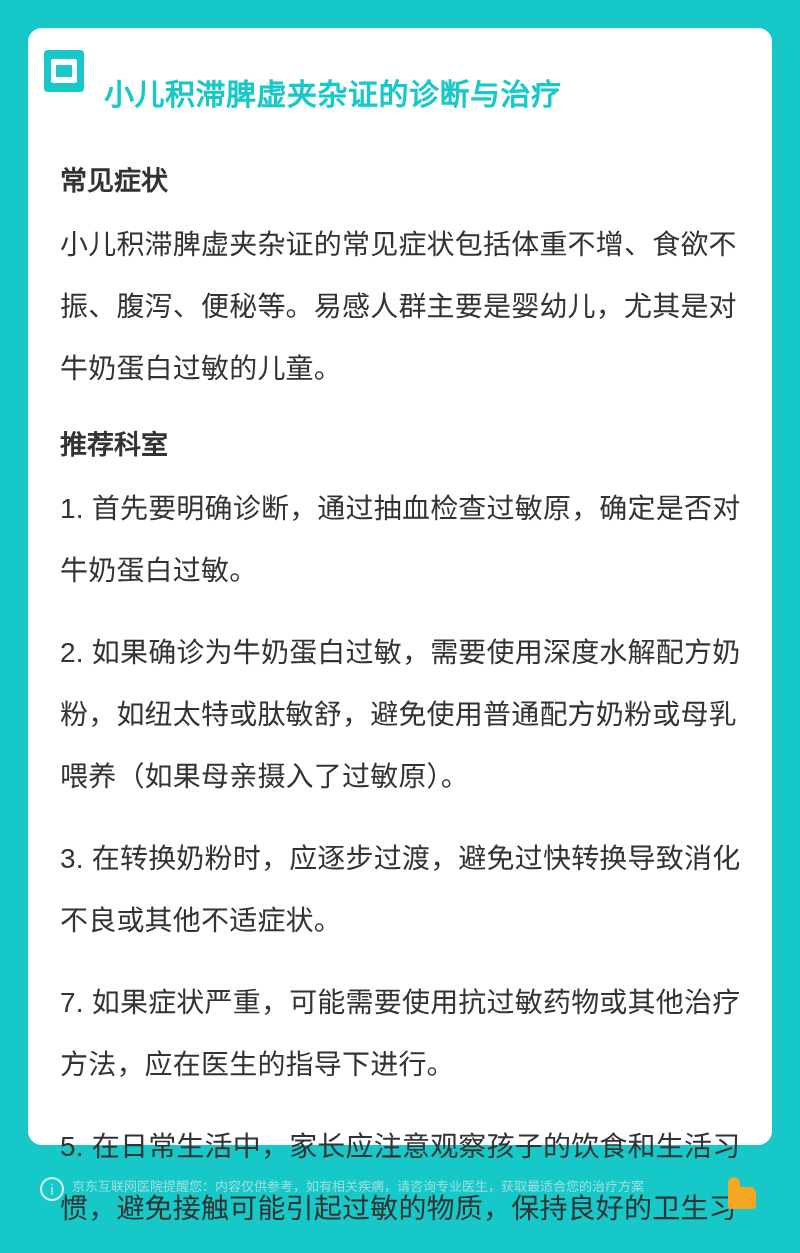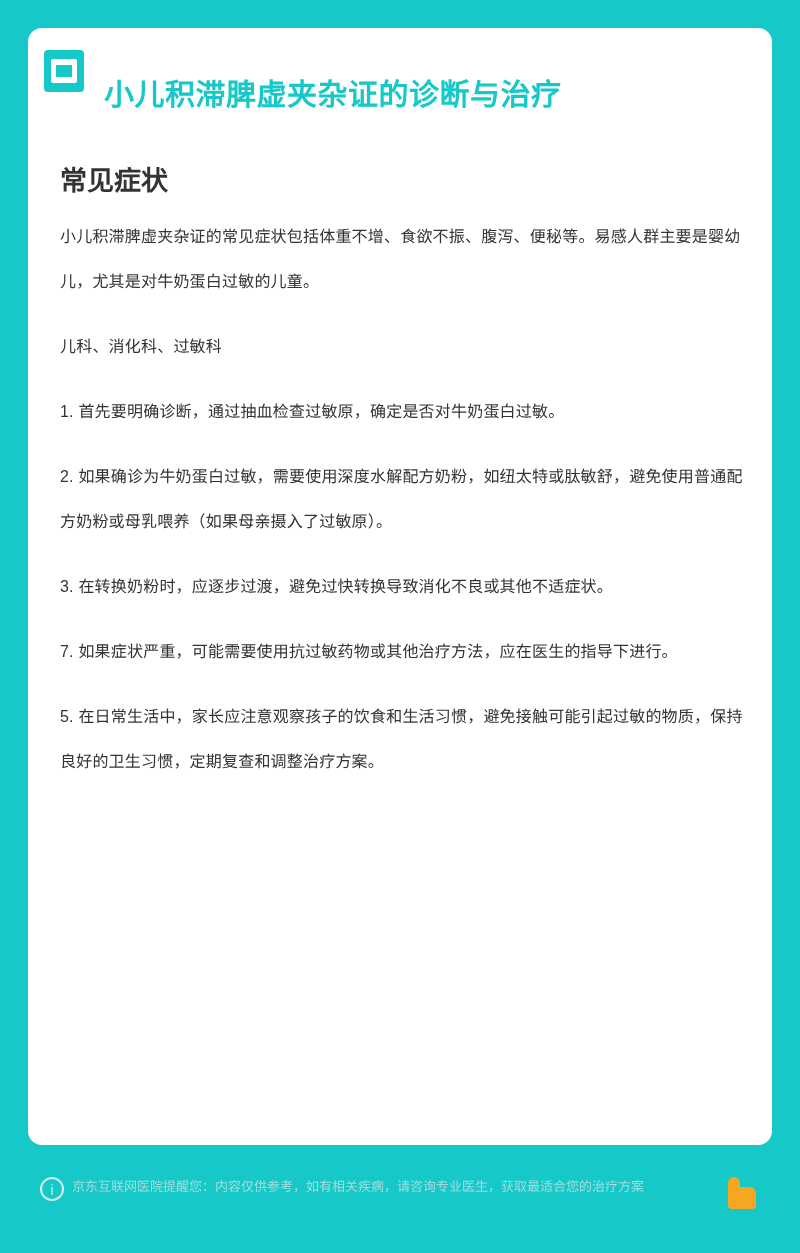--- a/index.html
+++ b/index.html
@@ -85,23 +85,23 @@
   h2.section {
     font-size: 27px;
     font-weight: bold;
     color: #333333;
     margin: 26px 0 14px 0;
     line-height: 38px;
   }
   h2.section.first {
   }
   p.para {
-    font-size: 16px;
+    font-size: 28px;
     color: #333333;
-    line-height: 45px;
+    line-height: 62px;
     margin: 0 0 20px 0;
     letter-spacing: 0.2px;
   }
   .footer {
     position: absolute;
     left: 28px;
     top: 1163px;
     width: 744px;
     height: 70px;
   }
@@ -165,21 +165,21 @@
       <div class="sheet"></div>
     </div>
 
     <div class="title">小儿积滞脾虚夹杂证的诊断与治疗</div>
 
     <div class="content">
 
       <h2 class="section first">常见症状</h2>
       <p class="para">小儿积滞脾虚夹杂证的常见症状包括体重不增、食欲不振、腹泻、便秘等。易感人群主要是婴幼儿，尤其是对牛奶蛋白过敏的儿童。</p>
 
-      <p class="para">儿科、消化科、过敏科</p>
+      <h2 class="section">推荐科室</h2>
 
       <p class="para">1. 首先要明确诊断，通过抽血检查过敏原，确定是否对牛奶蛋白过敏。</p>
       <p class="para">2. 如果确诊为牛奶蛋白过敏，需要使用深度水解配方奶粉，如纽太特或肽敏舒，避免使用普通配方奶粉或母乳喂养（如果母亲摄入了过敏原）。</p>
       <p class="para">3. 在转换奶粉时，应逐步过渡，避免过快转换导致消化不良或其他不适症状。</p>
       <p class="para">7. 如果症状严重，可能需要使用抗过敏药物或其他治疗方法，应在医生的指导下进行。</p>
       <p class="para">5. 在日常生活中，家长应注意观察孩子的饮食和生活习惯，避免接触可能引起过敏的物质，保持良好的卫生习惯，定期复查和调整治疗方案。</p>
 
     </div>
   </div>
 

